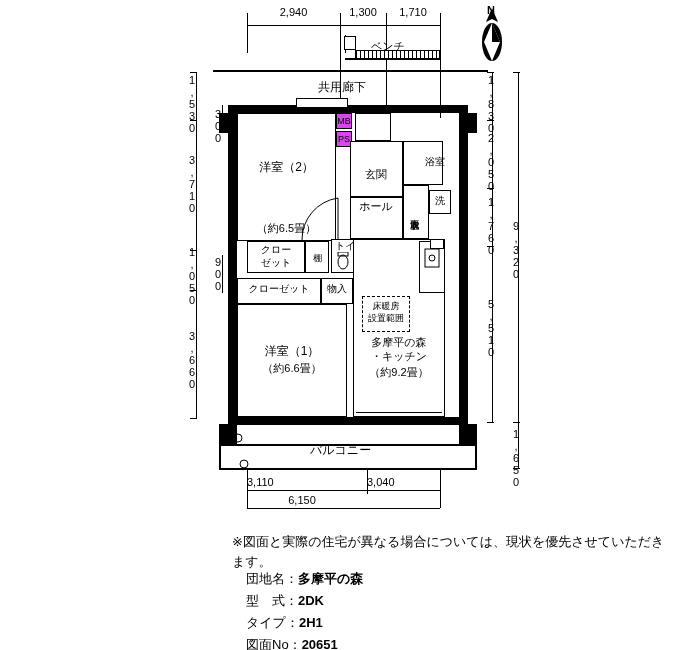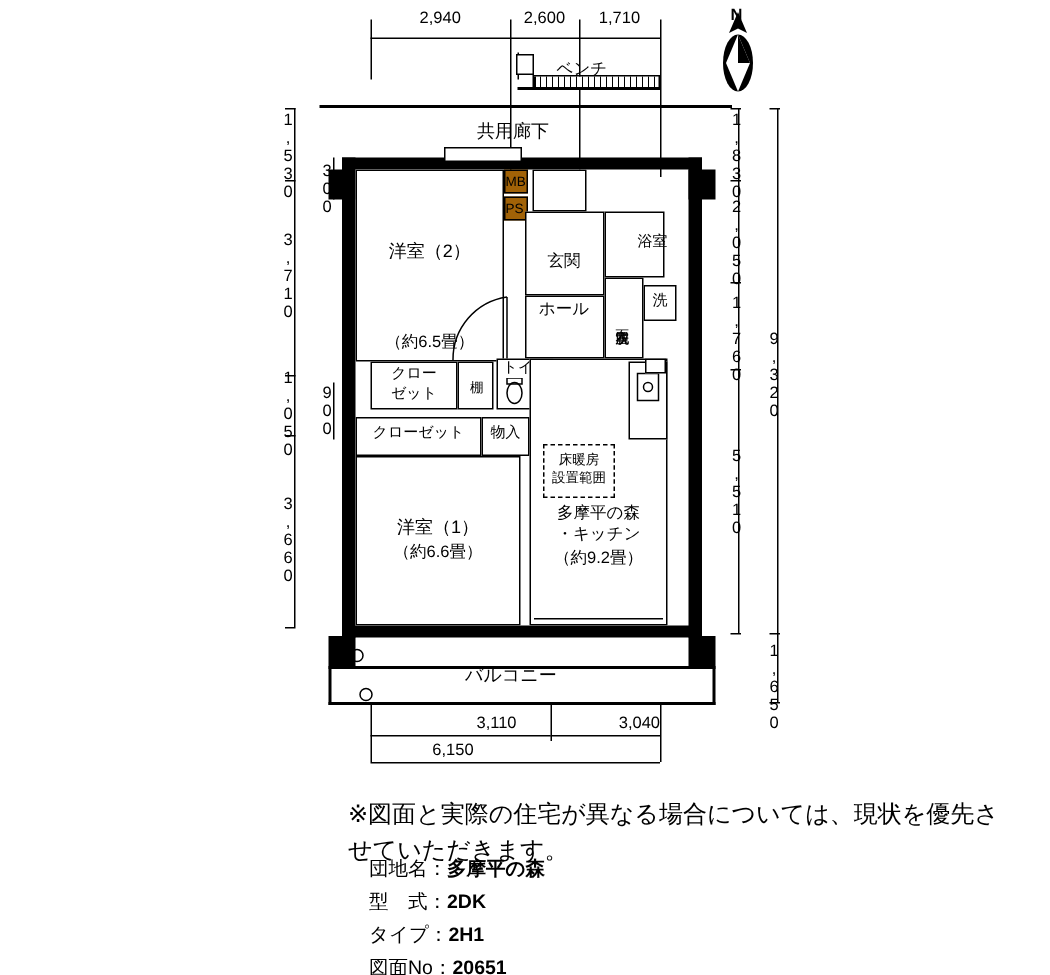--- a/index.html
+++ b/index.html
@@ -11,42 +11,42 @@
   .line{position:absolute;background:#000;}
   .wallblk{position:absolute;background:#000;}
   .room{position:absolute;border:1px solid #000;background:#ffffff;box-sizing:border-box;}
   .hatch{position:absolute;box-sizing:border-box;border:1px solid #000;
     background:repeating-linear-gradient(90deg,#000 0 1px,#fff 1px 4px);}
   .dim{position:absolute;font-size:11px;}
   .tickh{position:absolute;background:#000;height:1px;width:7px;}
   .arrowline{position:absolute;background:#000;height:1px;}
   .arrowlinev{position:absolute;background:#000;width:1px;}
   .footer{position:absolute;font-size:13px;}
-  .note{position:absolute;font-size:16px;line-height:1.5;}
+  .note{position:absolute;font-size:13px;line-height:1.5;}
   .lbl{position:absolute;font-size:10px;line-height:1.2;text-align:center;}
   .lbl2{position:absolute;font-size:9px;line-height:1.2;text-align:center;}
-  .boxlbl{position:absolute;border:1px solid #000;font-size:10px;text-align:left;background:#a16207;box-sizing:border-box;}
+  .boxlbl{position:absolute;border:1px solid #000;font-size:10px;text-align:center;background:#d946ef;box-sizing:border-box;}
   .dotted{position:absolute;border:1px dashed #000;box-sizing:border-box;}
   .compass{position:absolute;}
   .title-b{font-weight:bold;}
 </style>
 </head>
 <body>
 
 <div class="line" style="left:247px;top:13px;width:1px;height:40px;"></div>
 <div class="line" style="left:340px;top:13px;width:1px;height:105px;"></div>
 <div class="line" style="left:386px;top:13px;width:1px;height:105px;"></div>
 <div class="line" style="left:440px;top:13px;width:1px;height:105px;"></div>
 
 <div class="arrowline" style="left:247px;top:25px;width:93px;"></div>
 <div class="arrowline" style="left:340px;top:25px;width:46px;"></div>
 <div class="arrowline" style="left:386px;top:25px;width:54px;"></div>
 
 <div class="dim c" style="left:247px;top:6px;width:93px;text-align:center;">2,940</div>
-<div class="dim c" style="left:338px;top:6px;width:50px;text-align:center;">2,600</div>
+<div class="dim c" style="left:338px;top:6px;width:50px;text-align:center;">1,300</div>
 <div class="dim c" style="left:386px;top:6px;width:54px;text-align:center;">1,710</div>
 
 <div class="compass" style="left:470px;top:6px;width:44px;height:60px;">
   <svg width="44" height="60" viewBox="0 0 44 60">
     <polygon points="22,2 28,16 22,13 16,16" fill="#000"></polygon>
     <ellipse cx="22" cy="36" rx="10" ry="19" fill="#000"></ellipse>
     <polygon points="22,17 30,36 22,55 14,36" fill="#fff"></polygon>
     <polygon points="22,17 30,36 22,36" fill="#000"></polygon>
   </svg>
   <div style="position:absolute;left:17px;top:-2px;font-size:11px;font-weight:bold;">N</div>
@@ -209,22 +209,22 @@
 <div class="dim vert" style="left:510px;top:428px;">1,650</div>
 
 <div class="line" style="left:247px;top:470px;width:1px;height:38px;"></div>
 <div class="line" style="left:367px;top:470px;width:1px;height:24px;"></div>
 <div class="line" style="left:440px;top:470px;width:1px;height:38px;"></div>
 
 <div class="arrowline" style="left:247px;top:490px;width:120px;"></div>
 <div class="arrowline" style="left:367px;top:490px;width:73px;"></div>
 <div class="arrowline" style="left:247px;top:508px;width:193px;"></div>
 
-<div class="dim" style="left:247px;top:476px;width:120px;text-align:center;margin-left:24px;">3,110</div>
-<div class="dim" style="left:367px;top:476px;width:73px;text-align:right;">3,040</div>
+<div class="dim" style="left:247px;top:476px;width:120px;">3,110</div>
+<div class="dim" style="left:367px;top:476px;width:73px;text-align:left;">3,040</div>
 <div class="dim" style="left:247px;top:494px;width:110px;text-align:center;">6,150</div>
 
 <div class="note" style="left:232px;top:532px;width:440px;">※図面と実際の住宅が異なる場合については、現状を優先させていただきます。</div>
 
 <div class="footer" style="left:246px;top:570px;">
   <span>団地名：</span><span class="title-b">多摩平の森</span>
 </div>
 <div class="footer" style="left:246px;top:592px;">
   <span>型　式：</span><span class="title-b">2DK</span>
 </div>

